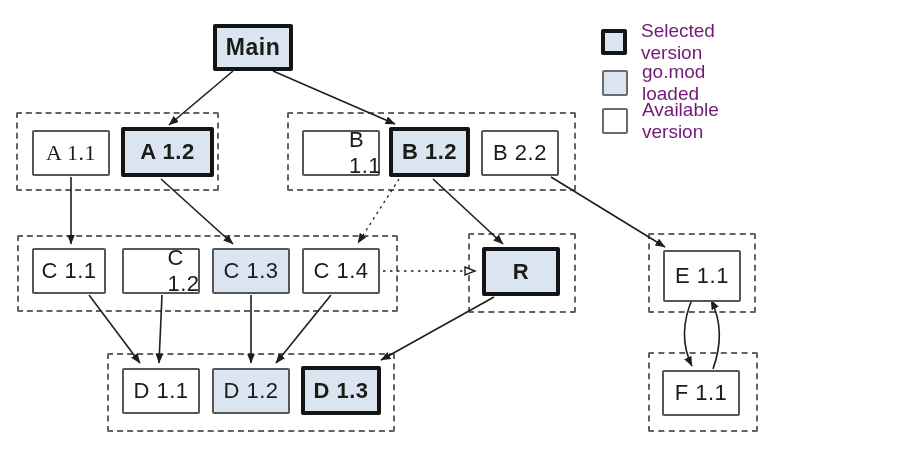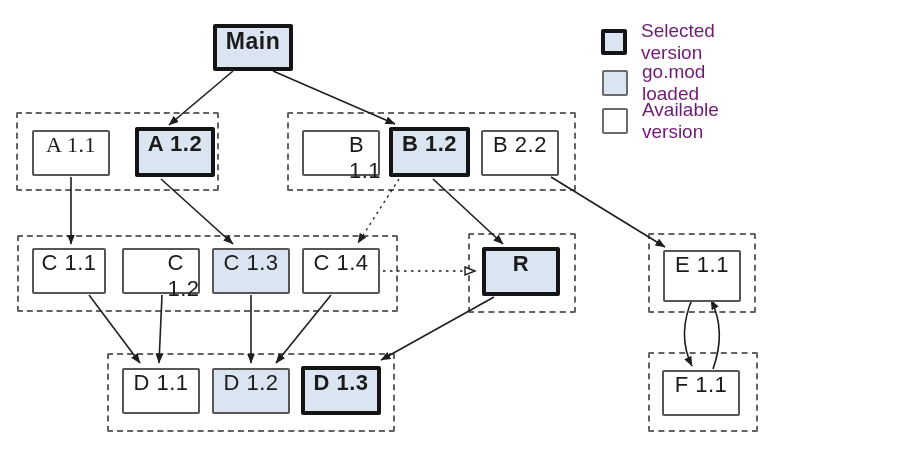--- a/index.html
+++ b/index.html
@@ -6,21 +6,21 @@
   .canvas{
     position:relative;width:919px;height:460px;background:#ffffff;
     font-family:"Liberation Sans",sans-serif;overflow:hidden;
   }
   .group{
     position:absolute;border:2.5px dashed #636363;border-radius:2px;
     z-index:1;background:transparent;
   }
   .arrows{position:absolute;left:0;top:0;z-index:2;pointer-events:none;}
   .node{
-    position:absolute;z-index:3;display:flex;justify-content:center;
+    position:absolute;z-index:3;display:flex;align-items:center;justify-content:center;
     background:#ffffff;border:2px solid #565656;border-radius:2px;
     font-size:22px;color:#1b1b1b;letter-spacing:0.5px;box-sizing:border-box;
   }
   .node.loaded{background:#dbe5f1;}
   .node.selected{
     background:#dbe5f1;border:4px solid #141414;font-weight:bold;
   }
   .legend{position:absolute;z-index:3;}
   .legend-row{position:absolute;display:flex;align-items:center;}
   .swatch{box-sizing:border-box;width:26px;height:26px;background:#ffffff;border:2px solid #6b6b6b;border-radius:2px;margin-right:14px;flex:0 0 auto;}
@@ -69,21 +69,21 @@
     </g>
   </svg>
 
   <div class="node selected" style="left:213px;top:24px;width:80px;height:47px;font-size:23px;">
       <span>Main</span>
     </div>
 
   <div class="node" style="left:32px;top:130px;width:78px;height:46px;font-family:Liberation Serif, serif;">
       <span>A 1.1</span>
     </div>
-  <div class="node selected" style="left:121px;top:127px;width:80px;height:50px;margin-left:14px;">
+  <div class="node selected" style="left:121px;top:127px;width:93px;height:50px;">
       <span>A 1.2</span>
     </div>
 
   <div class="node" style="left:302px;top:130px;width:78px;height:46px;padding-left:48px;">
       <span>B 1.1</span>
     </div>
   <div class="node selected" style="left:389px;top:127px;width:81px;height:50px;">
       <span>B 1.2</span>
     </div>
   <div class="node" style="left:481px;top:130px;width:78px;height:46px;">

